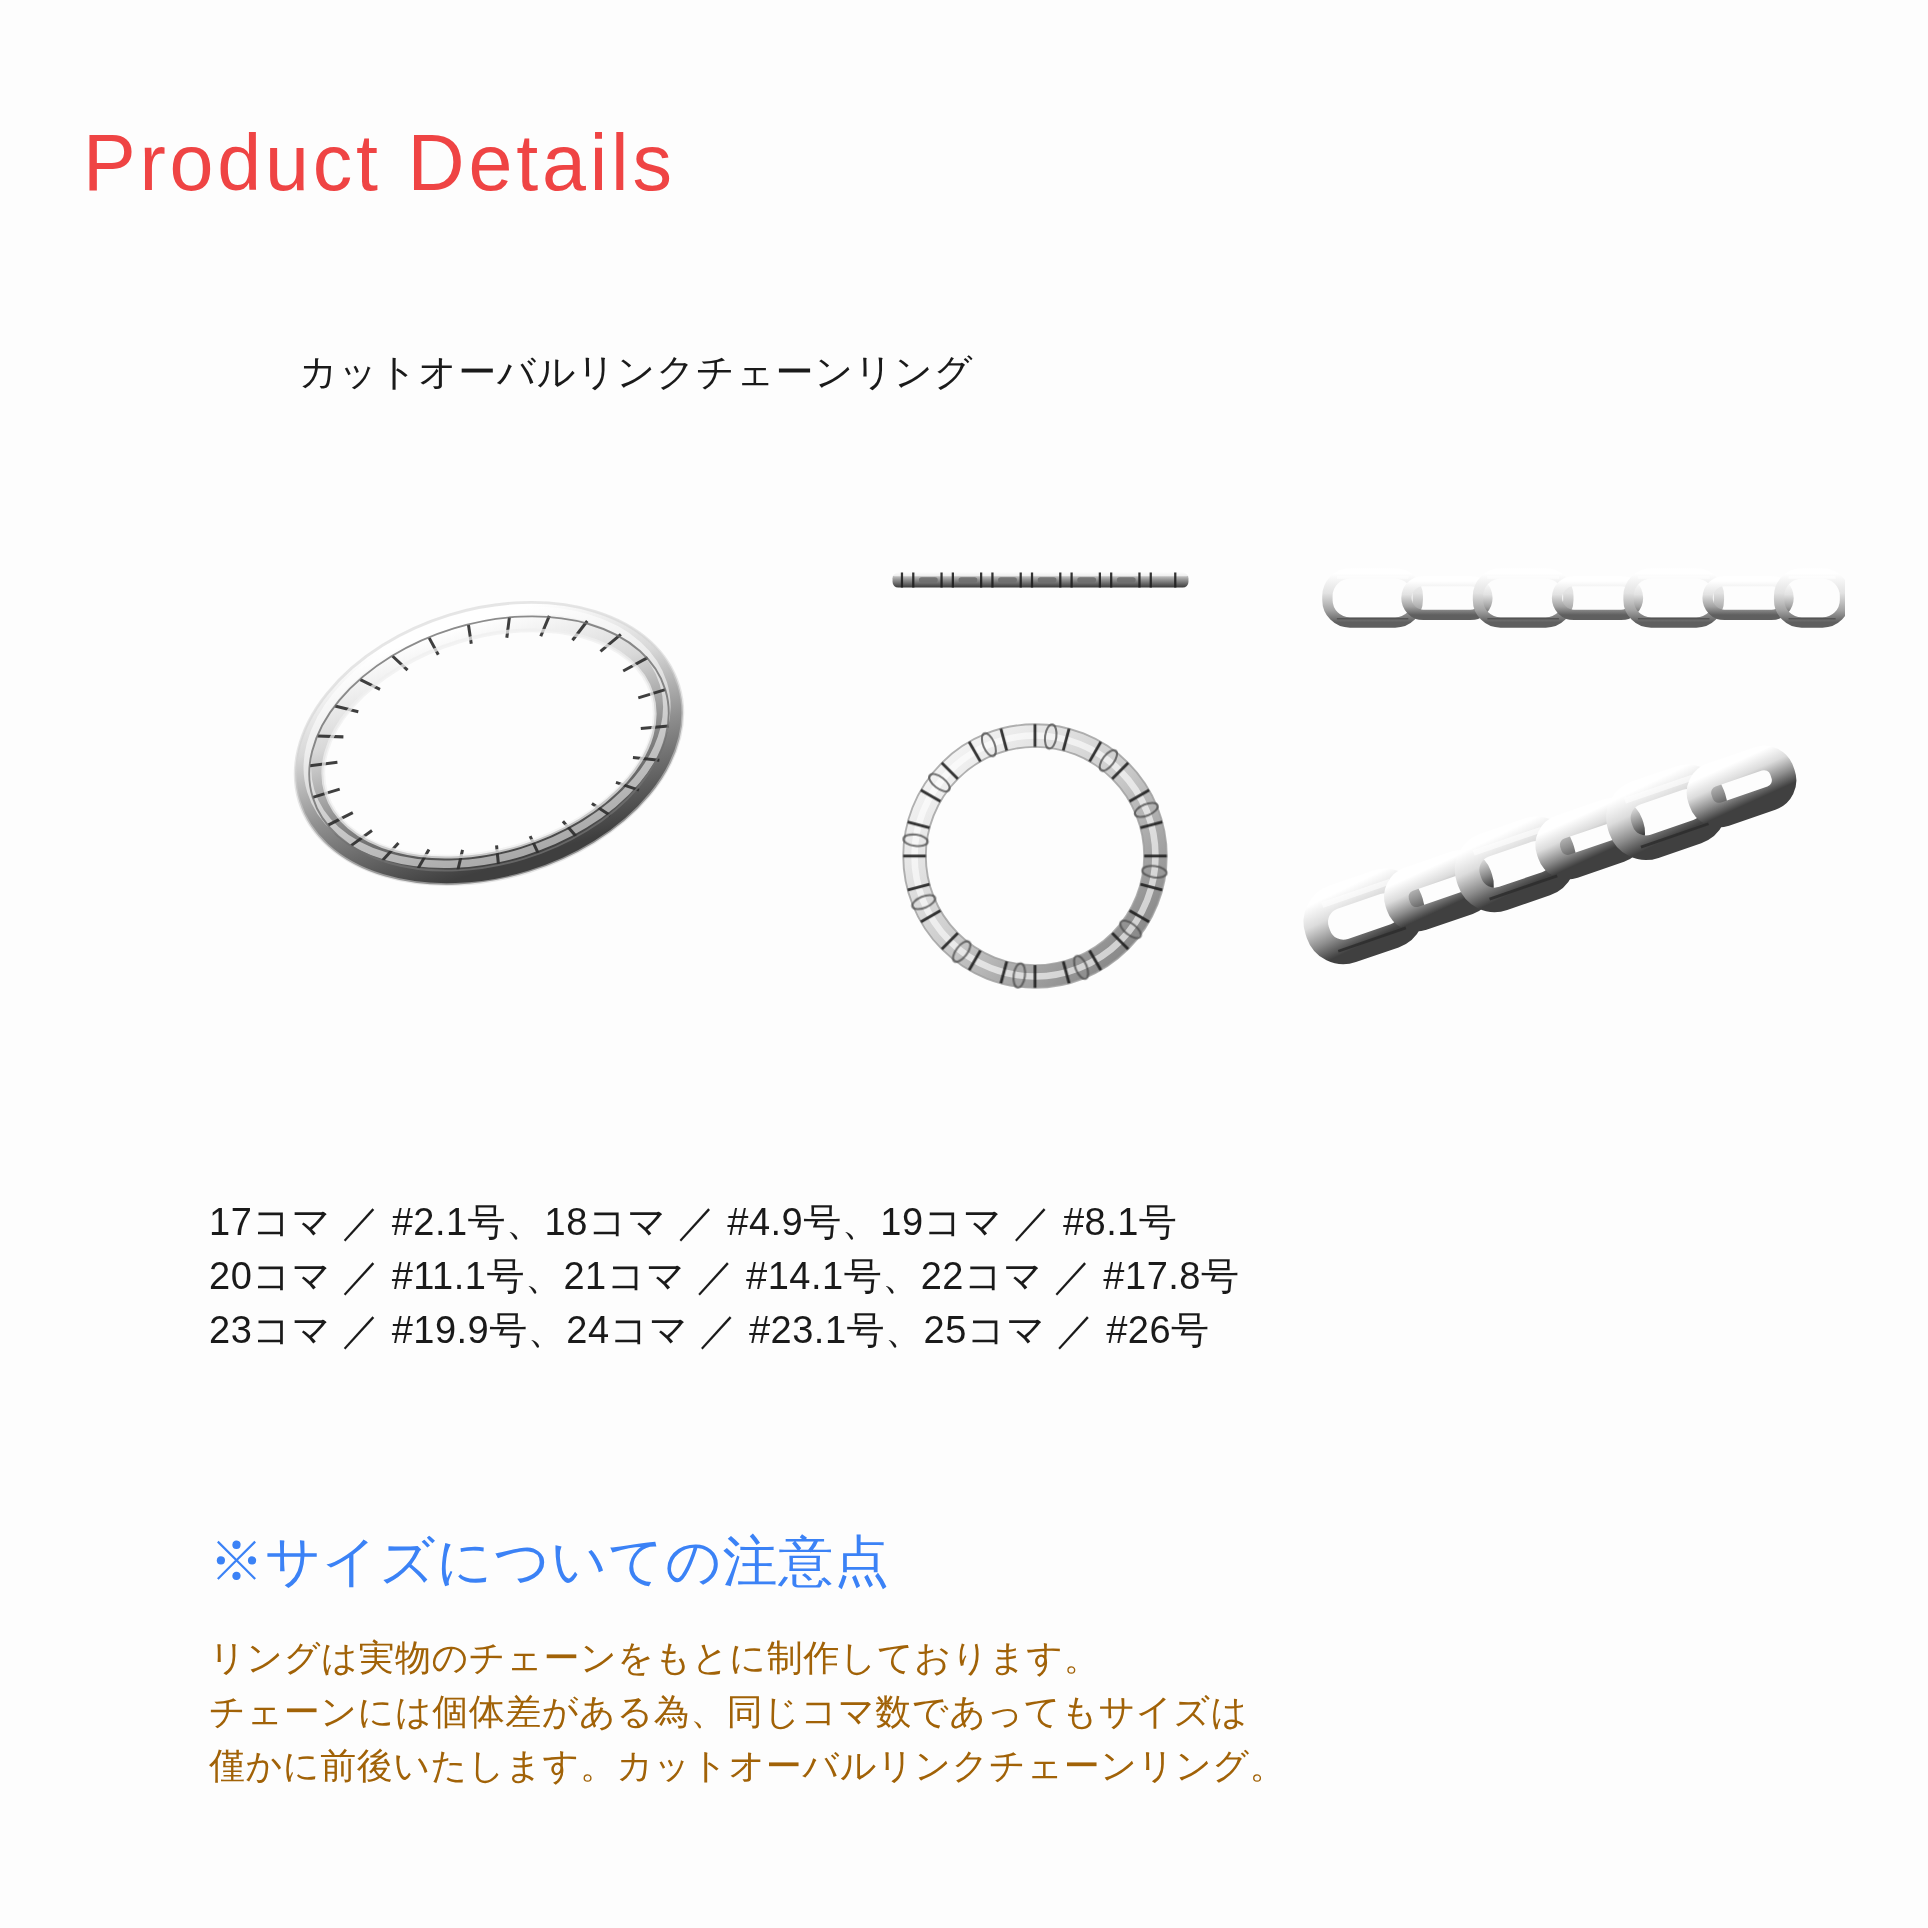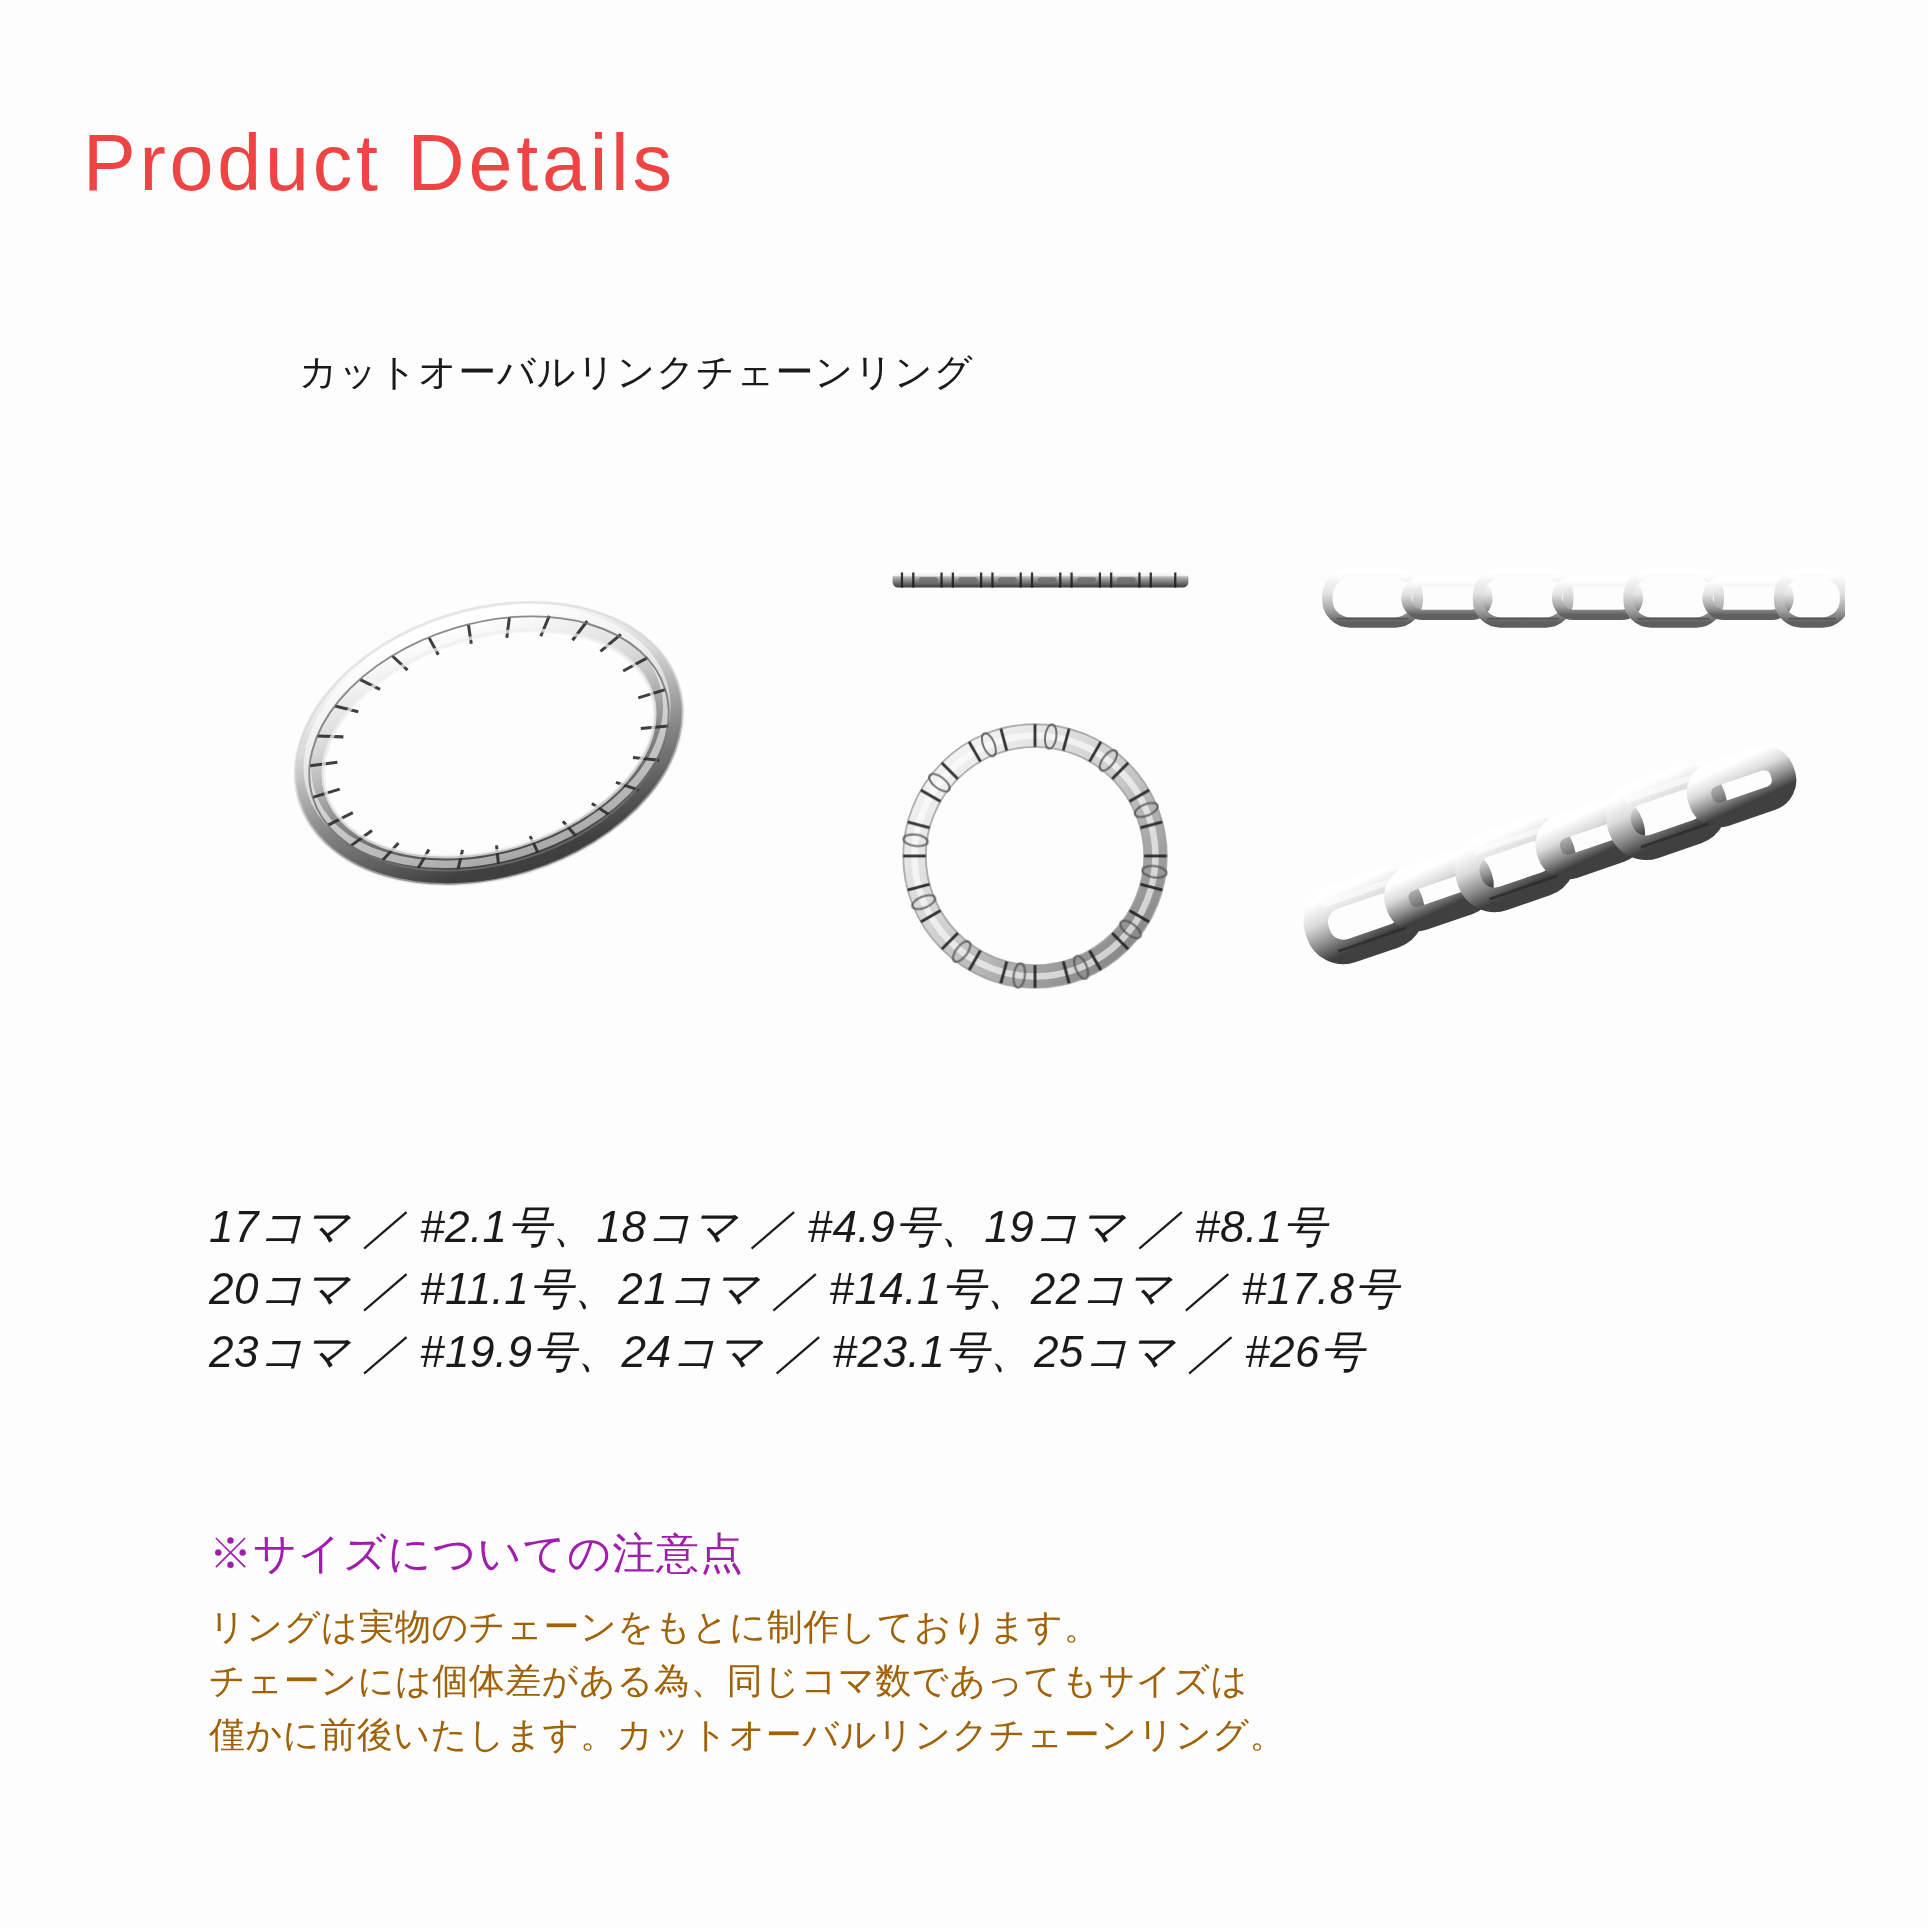--- a/index.html
+++ b/index.html
@@ -73,40 +73,39 @@
     width: 1318px;
   }
   .size-heading {
     font-size: 41px;
     color: #141414;
     letter-spacing: 0.9px;
     margin-bottom: 13px;
     white-space: nowrap;
   }
   .size-line {
-    font-size: 44px;
+    font-size: 38px;
     line-height: 1.42;
     color: #1a1a1a;
     letter-spacing: 0.5px;
     white-space: nowrap;
-    font-style: italic;
   }
 
   
   .notes-section {
     position: absolute;
     left: 209px;
     top: 1525px;
     width: 1318px;
   }
   .notes-heading {
-    font-size: 43px;
-    color: #a21caf;
+    font-size: 55px;
+    color: #3b82f6;
     letter-spacing: 0.9px;
-    margin-bottom: 17px;
+    margin-bottom: 32px;
     white-space: nowrap;
   }
   .notes-line {
     font-size: 36px;
     line-height: 1.5;
     color: #a16207;
     letter-spacing: 0.5px;
     white-space: nowrap;
   }
 </style>

